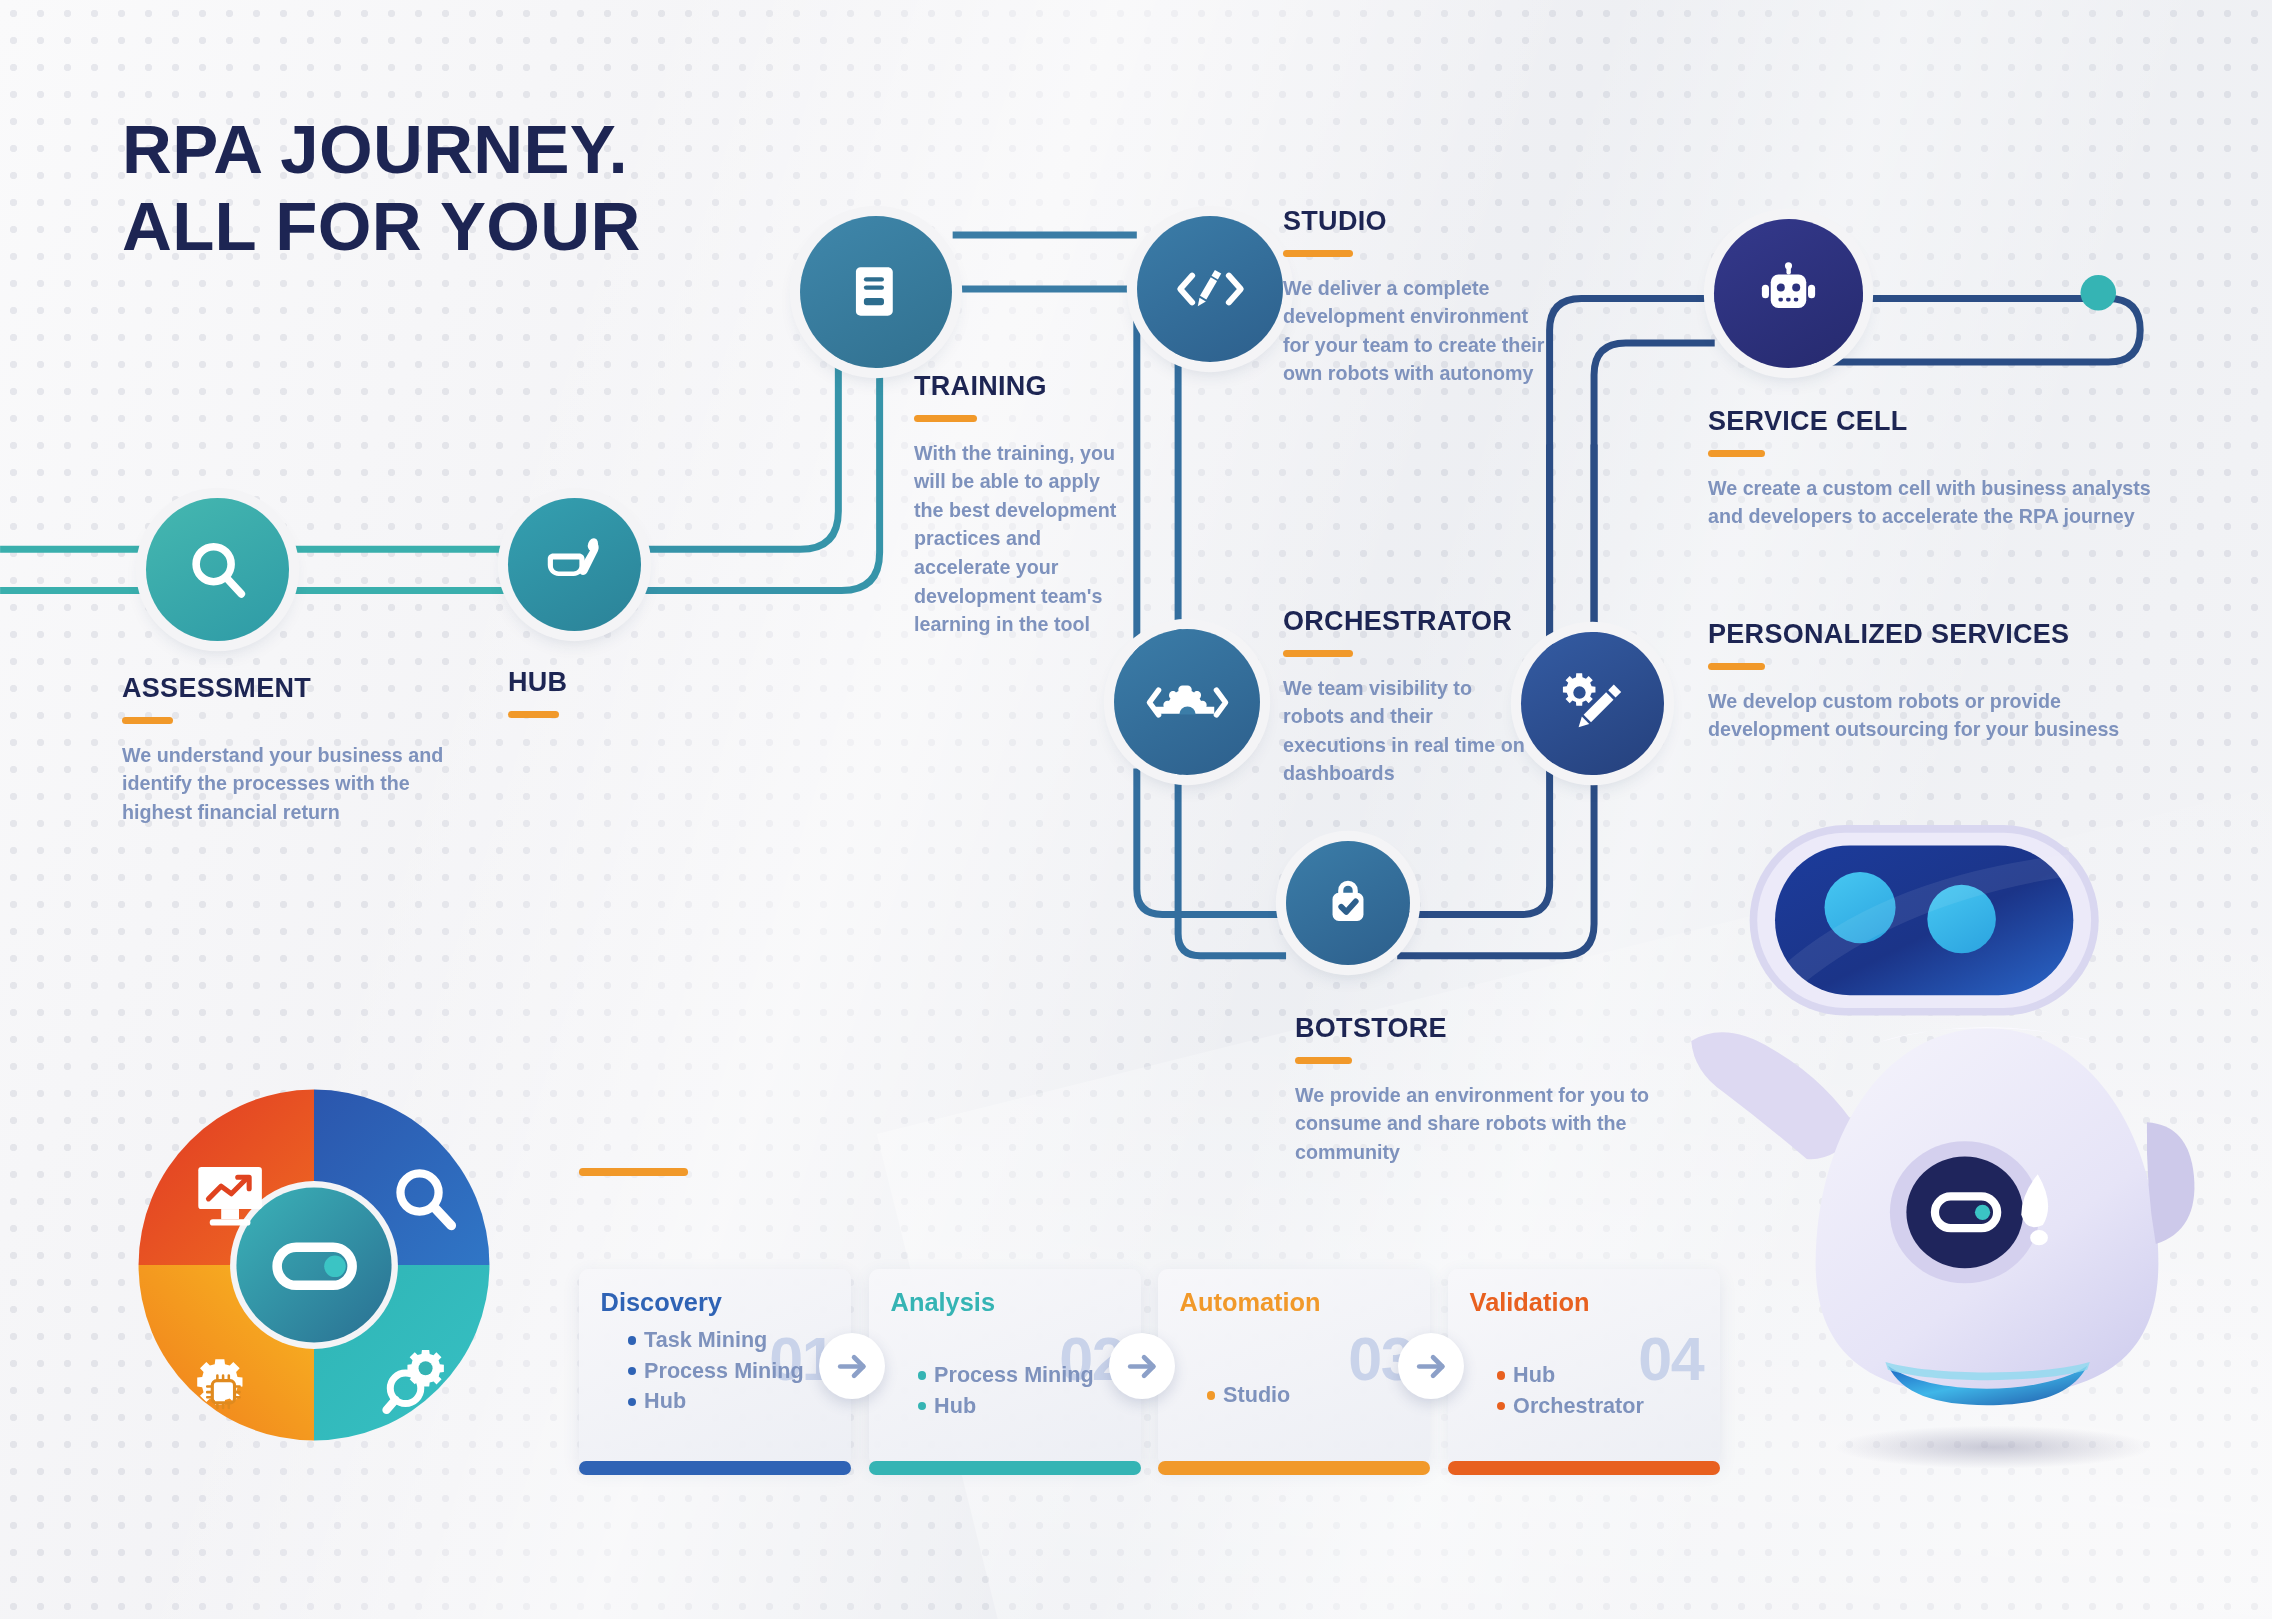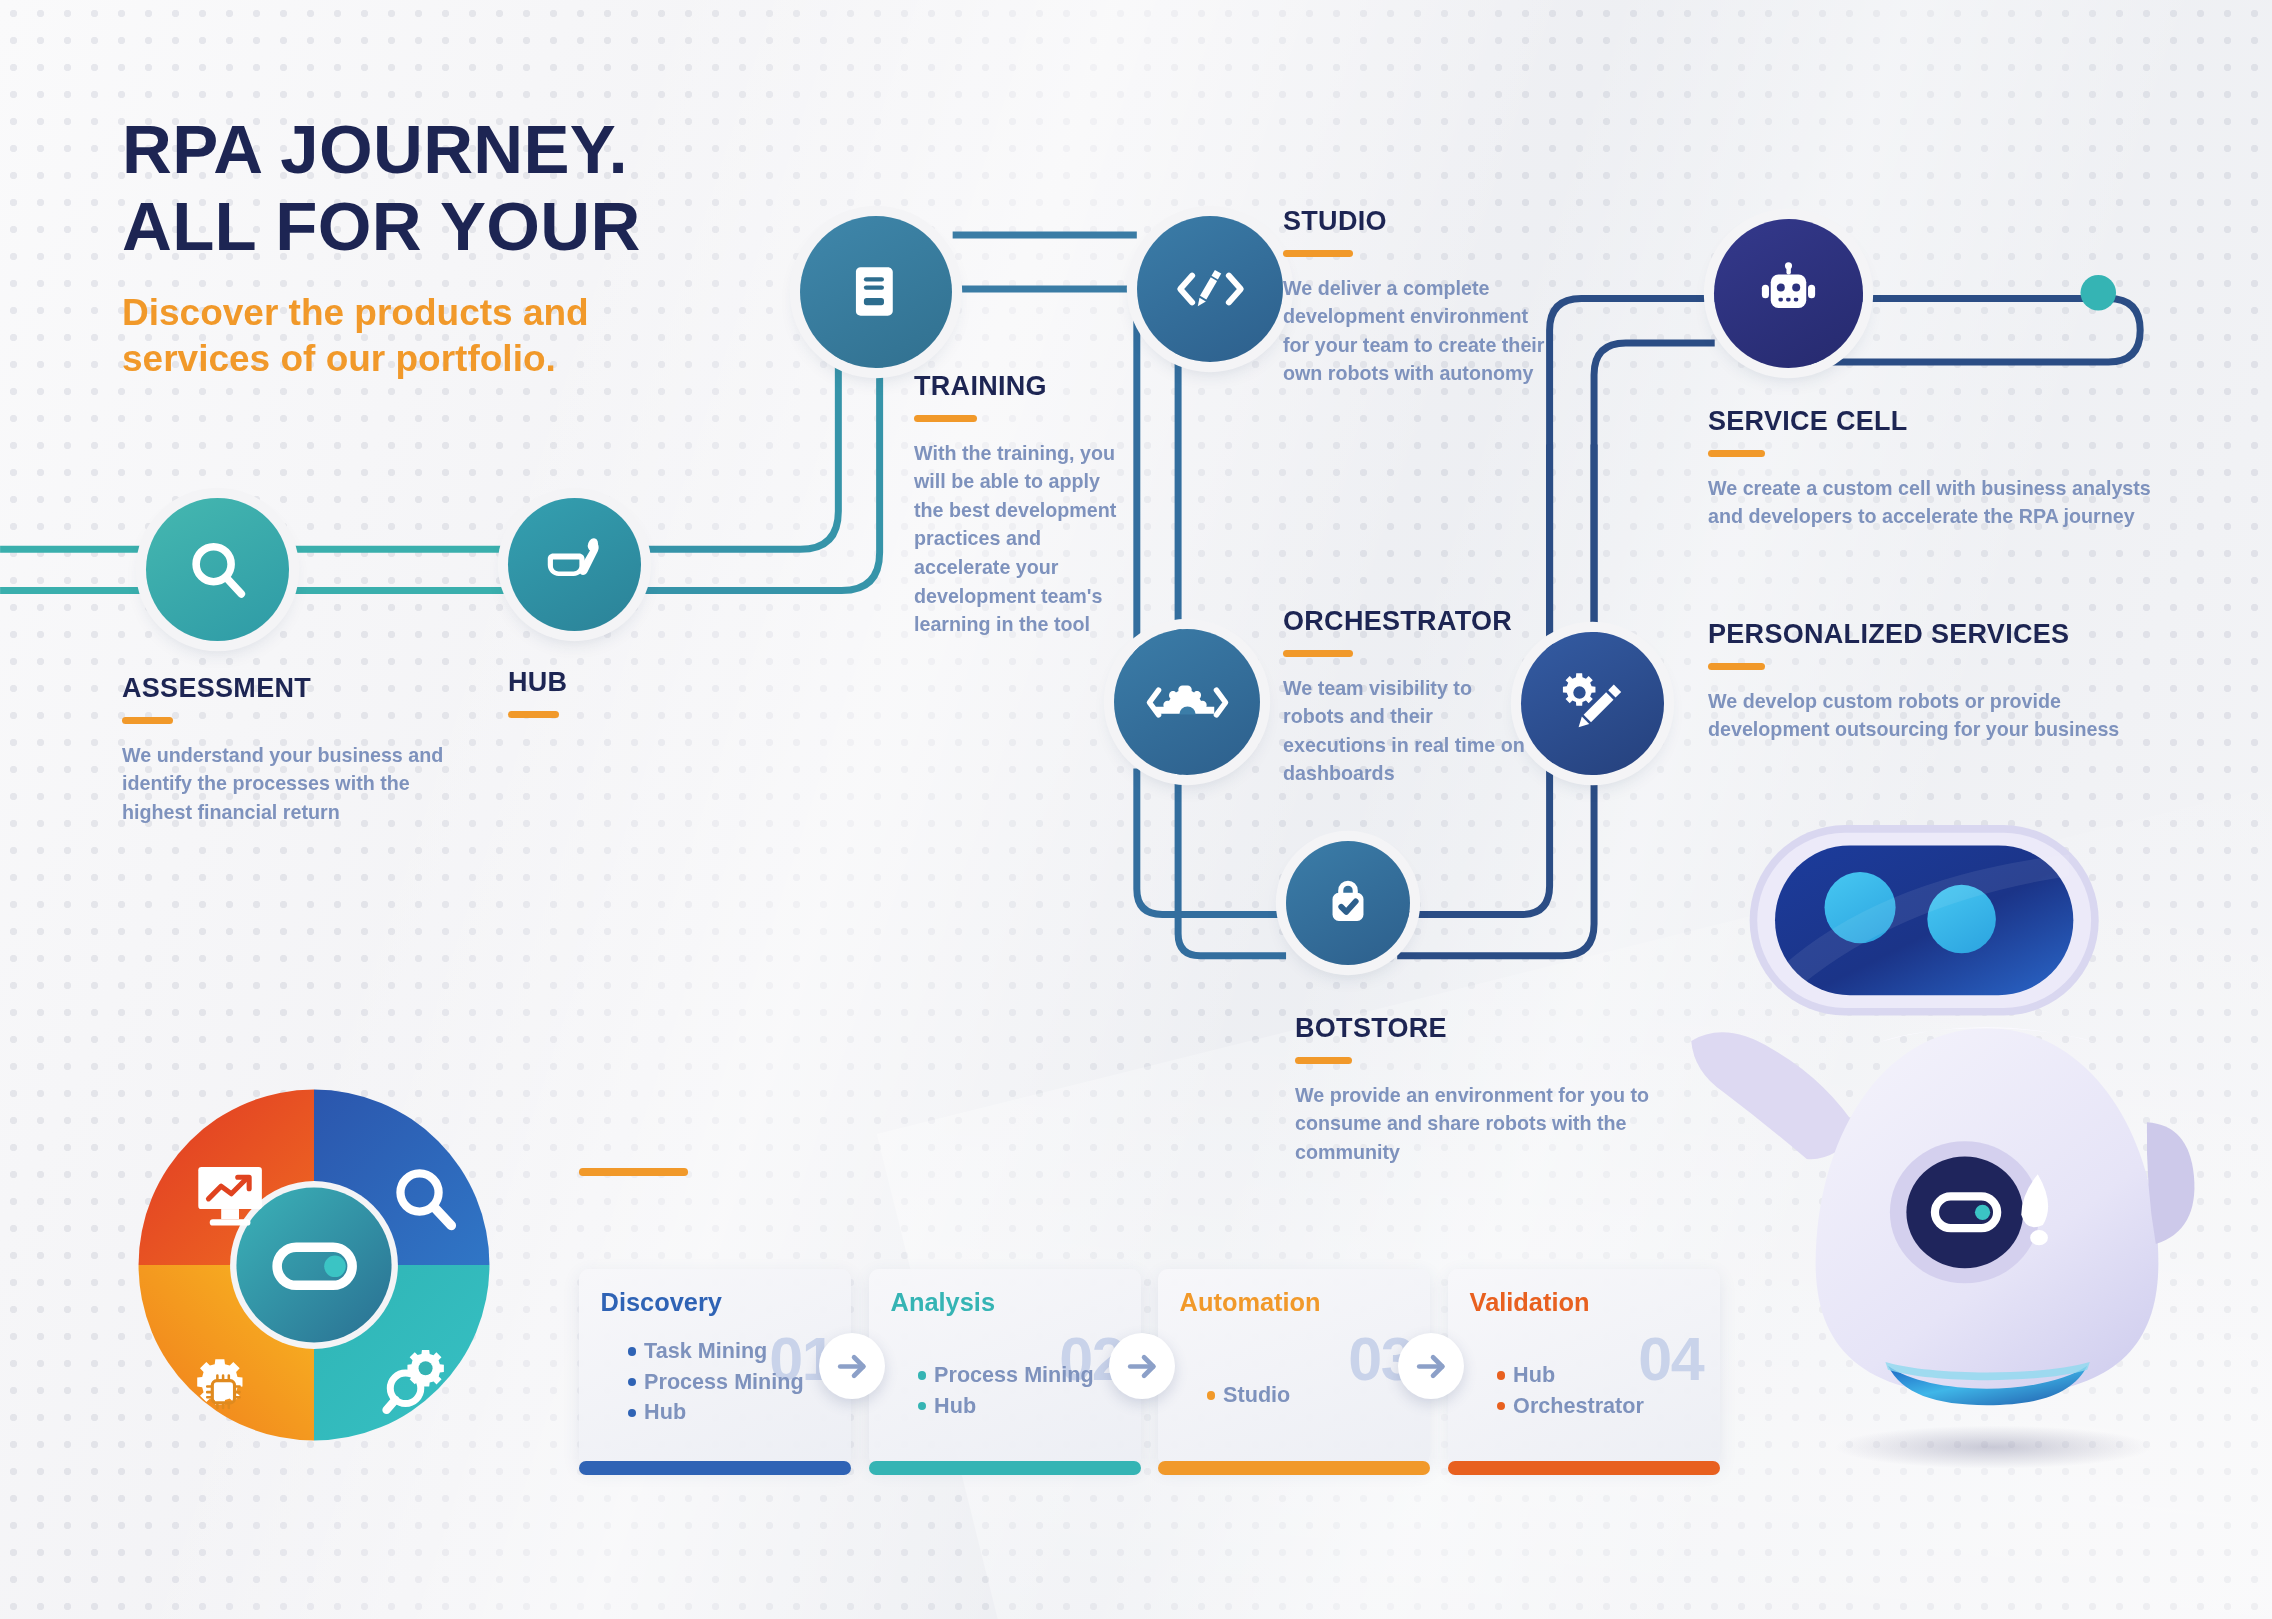--- a/index.html
+++ b/index.html
@@ -100,21 +100,21 @@
     padding: 19px 21.6px 0 21.6px;
     overflow: visible;
   }
   .eco-card .eco-name {
     font-size: 25.4px; font-weight: bold; display: inline-block;
   }
   .eco-card .eco-num {
     position: absolute; top: 7.6px; right: 16.5px;
     font-size: 61px; font-weight: bold; color: #c9d3ea; letter-spacing: -1.3px; margin-top: 47px;
   }
-  .eco-card ul { list-style: none; margin-top: 19px; margin-left: 27px; }
+  .eco-card ul { list-style: none; margin-top: 8px; margin-left: 27px; }
   .eco-card li {
     font-size: 21.6px; font-weight: bold; color: #7e92bd;
     line-height: 1.42; position: relative; padding-left: 16.5px;
   }
   .eco-card li::before {
     content: ""; position: absolute; left: 0; top: 11.4px;
     width: 8.3px; height: 8.3px; border-radius: 50%;
   }
   .eco-bar {
     position: absolute; left: 0; bottom: -9px;
@@ -189,24 +189,20 @@
   <g stroke="#2b4d85" stroke-width="11" fill="none">
     <path d="M2440,700 L2440 1060 Q2440 1110 2490 1110 L2530 1110"></path>
     <path d="M2510,700 L2510 1000 Q2510 1050 2560 1050 L2600 1050"></path>
   </g>
 </svg>
 
 <div id="header" data-name="header">
   <div id="title" data-name="page-title">
     <div data-name="title-line-2">RPA JOURNEY.</div>
     <div data-name="title-line-1">ALL FOR YOUR</div>
-  </div>
-  <div id="subtitle" data-name="page-subtitle">
-    <div data-name="subtitle-line-1">Discover the products and</div>
-    <div data-name="subtitle-line-2">services of our portfolio.</div>
   </div>
 </div>
 
 <div class="node" data-name="node-assessment" style="left:146px; top:498px; width:143px; height:143px; background:linear-gradient(150deg,#45b8b0,#2e9aa6);">
   <span data-name="magnifier-icon">
     <svg width="70" height="70" viewBox="0 0 24 24" fill="none" stroke="#fff" stroke-width="2.6" stroke-linecap="round">
       <circle cx="10.5" cy="10" r="6"></circle>
         <path d="M15 14.8 L20 20.2"></path>
     </svg>
   </span>

